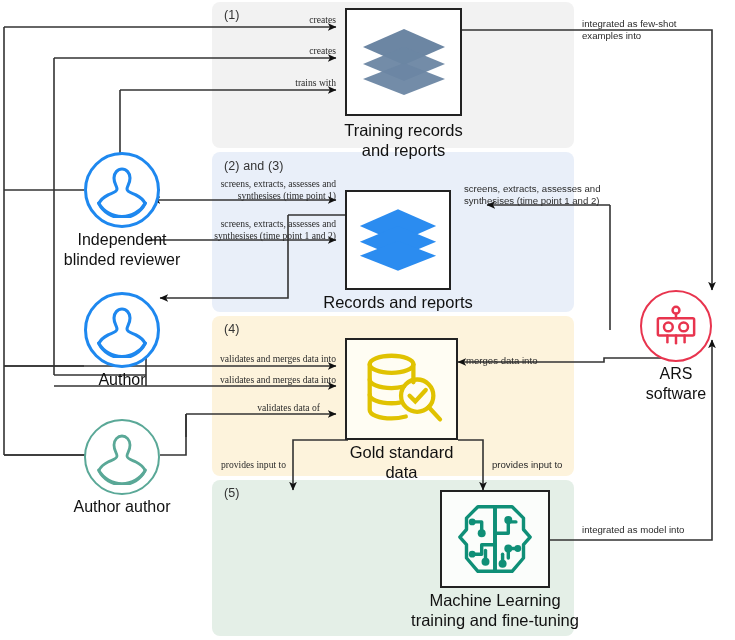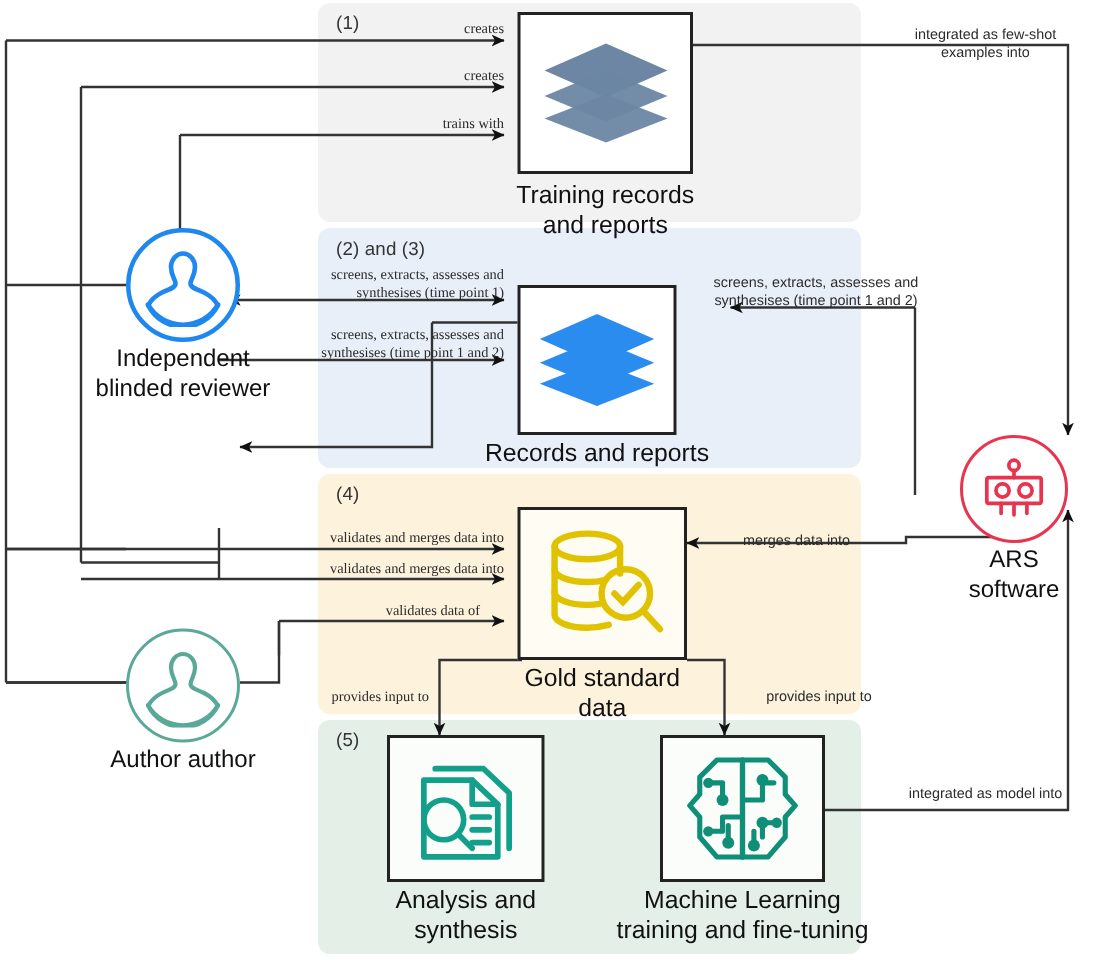--- a/index.html
+++ b/index.html
@@ -14,21 +14,21 @@
      box-sizing:border-box;display:flex;align-items:center;justify-content:center;}
   .boxnode .cap{position:absolute;left:50%;transform:translateX(-50%);
      width:220px;text-align:center;font-size:16.5px;line-height:20px;color:#111;white-space:pre-line;}
   .circnode{position:absolute;}
   .circnode .ring{position:absolute;left:0;top:0;border-radius:50%;background:#fff;
      box-sizing:border-box;display:flex;align-items:center;justify-content:center;}
   .circnode .cap{position:absolute;left:50%;transform:translateX(-50%);
      width:190px;text-align:center;font-size:16px;line-height:20px;color:#111;white-space:pre-line;}
   .elabel{position:absolute;font-size:9.6px;line-height:11.5px;color:#2b2b2b;white-space:pre-line;}
   .elabel.r{text-align:right;font-family:Liberation Serif, serif;}
-  .elabel.l{text-align:center;}
+  .elabel.l{text-align:left;}
 </style>
 </head>
 <body>
 
 <div id="stage">
 
   <div class="band" style="left:212px;top:2px;width:362px;height:146px;background:#f2f2f2;"></div>
   <div class="band" style="left:212px;top:152px;width:362px;height:160px;background:#e9eff9;"></div>
   <div class="band" style="left:212px;top:316px;width:362px;height:160px;background:#fdf3dc;"></div>
   <div class="band" style="left:212px;top:480px;width:362px;height:156px;background:#e4efe7;"></div>
@@ -163,38 +163,20 @@
           <circle cx="61" cy="47" r="17"></circle>
           <path d="M73,59 L85,72"></path>
           <path d="M53,47 L59,53 L70,41"></path>
         </g>
       </svg>
     </div>
     <div class="cap" style="top:104px;">Gold standard
 data</div>
   </div>
 
-  <div class="boxnode" style="left:258px;top:490px;width:105px;height:98px;">
-    <div class="frame" style="width:105px;height:98px;background:#fbfdfb;">
-      <svg width="76" height="72" viewBox="0 0 80 76">
-        <g fill="none" stroke="#13a08a" stroke-width="4" stroke-linecap="round" stroke-linejoin="round">
-          <path d="M18,10 L52,10 L70,27 L70,66"></path>
-          <path d="M10,18 L44,18 L62,35 L62,72 L10,72 L10,18"></path>
-          <path d="M44,18 L44,35 L62,35"></path>
-          <circle cx="24" cy="46" r="14"></circle>
-          <path d="M34,56 L44,66"></path>
-          <path d="M44,44 L56,44"></path>
-          <path d="M44,53 L56,53"></path>
-          <path d="M44,62 L56,62"></path>
-        </g>
-      </svg>
-    </div>
-    <div class="cap" style="top:100px;">Analysis and
-synthesis</div>
-  </div>
 
   <div class="boxnode" style="left:440px;top:490px;width:110px;height:98px;">
     <div class="frame" style="width:110px;height:98px;background:#fbfdfb;">
       <svg width="80" height="76" viewBox="0 0 84 80">
         <g fill="none" stroke="#0f8f77" stroke-width="3.6" stroke-linecap="round" stroke-linejoin="round">
           <path d="M42,6 L24,6 L12,18 L12,30 L5,38 L12,46 L12,60 L24,74 L42,74 Z"></path>
           <path d="M42,6 L60,6 L72,18 L72,30 L79,38 L72,46 L72,60 L60,74 L42,74 Z"></path>
           <path d="M42,6 L42,74"></path>
           <path d="M20,22 L28,22 L28,32"></path>
           <path d="M20,56 L28,56 L28,46 L42,46"></path>
@@ -248,20 +230,35 @@
                    c1.7,-3.6 4.7,-6.3 9.2,-8.6
                    c4,-2 9,-3 9,-6 c0,-3 -3,-5 -3,-11 Z"></path>
           <path d="M4.6,41 a27,27 0 0 0 46.8,0"></path>
         </g>
       </svg>
     </div>
     <div class="cap" style="top:78px;">Independent
 blinded reviewer</div>
   </div>
 
+  <div class="circnode" style="left:84px;top:292px;width:76px;height:76px;">
+    <div class="ring" style="width:76px;height:76px;border:3px solid #1e88ef;">
+      <svg width="56" height="56" viewBox="0 0 56 56">
+        <g fill="none" stroke="#1e88ef" stroke-width="3.1" stroke-linecap="round" stroke-linejoin="round">
+          <path d="M20,16 a8,9 0 0 1 16,0 c0,6 -3,8 -3,11 c0,3 5,4 9,6
+                   c4.5,2.3 7.5,5 9.2,8.6
+                   a26,26 0 0 1 -46.4,0
+                   c1.7,-3.6 4.7,-6.3 9.2,-8.6
+                   c4,-2 9,-3 9,-6 c0,-3 -3,-5 -3,-11 Z"></path>
+          <path d="M4.6,41 a27,27 0 0 0 46.8,0"></path>
+        </g>
+      </svg>
+    </div>
+    <div class="cap" style="top:78px;">Author</div>
+  </div>
 
   <div class="circnode" style="left:84px;top:419px;width:76px;height:76px;">
     <div class="ring" style="width:76px;height:76px;border:2.6px solid #5aa897;">
       <svg width="56" height="56" viewBox="0 0 56 56">
         <g fill="none" stroke="#5aa897" stroke-width="2.8" stroke-linecap="round" stroke-linejoin="round">
           <path d="M20,16 a8,9 0 0 1 16,0 c0,6 -3,8 -3,11 c0,3 5,4 9,6
                    c4.5,2.3 7.5,5 9.2,8.6
                    a26,26 0 0 1 -46.4,0
                    c1.7,-3.6 4.7,-6.3 9.2,-8.6
                    c4,-2 9,-3 9,-6 c0,-3 -3,-5 -3,-11 Z"></path>

